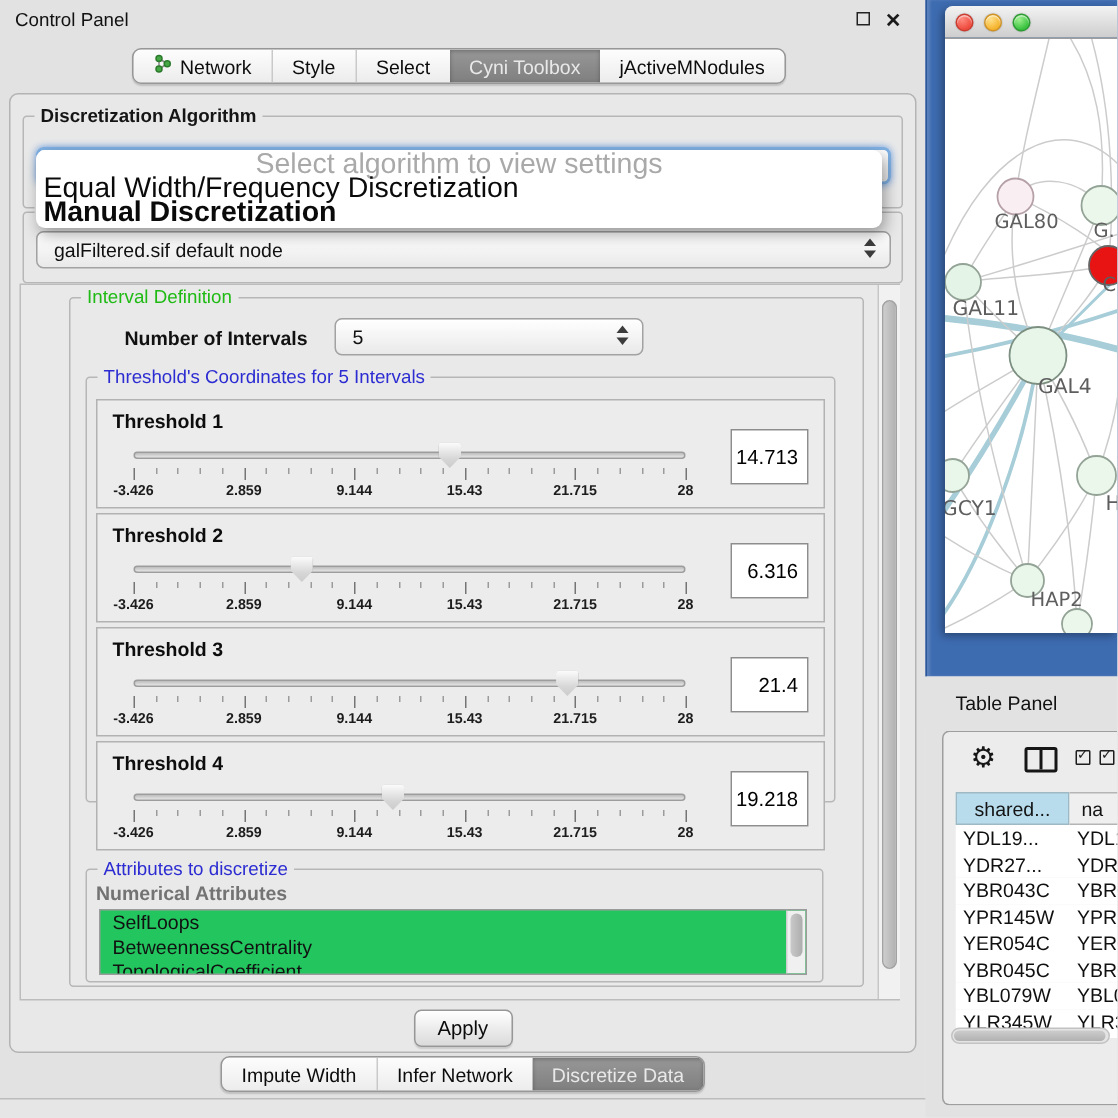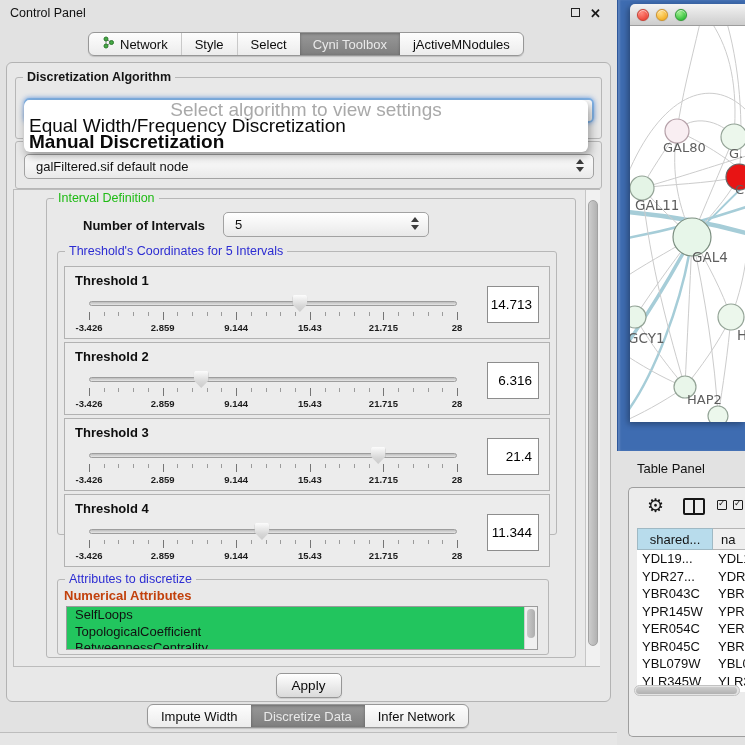--- a/index.html
+++ b/index.html
@@ -97,21 +97,21 @@
   .thr-ticks .tick { position:absolute; top:0; width:1px; height:4px; background:#9b9b9b; }
   .thr-ticks .tick.major { height:8px; background:#757575; }
   .thr-ticklabels { position:absolute; left:0; right:0; top:25px; height:11px; }
   .thr-ticklabels span { position:absolute; transform:translateX(-50%); font-size:9.5px;
     font-weight:700; color:#1c1c1c; white-space:nowrap; }
   .thr-value { position:absolute; right:10px; top:19px; width:52px; height:37px;
     background:#fff; border:1px solid #8d8d8d; font-size:13.5px; color:#000;
     display:flex; align-items:center; justify-content:flex-end; padding-right:6px; }
 
   .attr-group { left:10px; top:380px; width:492px; height:76px; }
-  .attr-label { position:absolute; left:6px; top:8px; font-size:13px; font-weight:700; color:#c2410c; }
+  .attr-label { position:absolute; left:6px; top:8px; font-size:13px; font-weight:700; color:#737373; }
   .attr-list { position:absolute; left:8px; top:26px; width:472px; height:44px;
     background:#22c55e; border:1px solid #9b9b9b; overflow:hidden; }
   .attr-list .item { font-size:13px; color:#111; line-height:16.5px; padding-left:8px; white-space:nowrap; }
   .attr-scroll { position:absolute; right:0; top:0; width:13px; height:100%;
     background:#f0f0f0; border-left:1px solid #cfcfcf; }
   .attr-scroll .thumbbar { position:absolute; left:2px; right:2px; top:2px; height:70%;
     border-radius:5px; background:linear-gradient(90deg,#c9c9c9,#adadad); }
 
   .apply-btn { position:absolute; left:50%; top:610px; transform:translateX(-50%);
     width:66px; height:25px; border:1px solid #979797; border-radius:5px;
@@ -409,58 +409,58 @@
                   <div class="thr-ticklabels">
                     <span style="left: 0%;">-3.426</span>
                     <span style="left: 20%;">2.859</span>
                     <span style="left: 40%;">9.144</span>
                     <span style="left: 60%;">15.43</span>
                     <span style="left: 80%;">21.715</span>
                     <span style="left: 100%;">28</span>
                   </div>
                   <div class="thr-thumb" style="left: 47%;"></div>
                 </div>
-                <div class="thr-value">11.344</div>
+                <div class="thr-value">19.218</div>
               </div>
             </div>
         </div>
 
         <div class="tgroup attr-group">
           <span class="gtitle blue">Attributes to discretize</span>
           <span class="attr-label">Numerical Attributes</span>
           <div class="attr-list">
             <div>
                 <div class="item">SelfLoops</div>
+                <div class="item">BetweennessCentrality</div>
                 <div class="item">TopologicalCoefficient</div>
-                <div class="item">BetweennessCentrality</div>
               </div>
             <div class="attr-scroll">
                 <div class="thumbbar"></div>
               </div>
           </div>
         </div>
       </div>
 
       <div class="vscroll">
         <div class="thumbbar"></div>
       </div>
     </div>
 
     <div class="apply-btn">Apply</div>
   </div>
 
   <div class="seg-bar bottom-tabs">
       <div class="tab">
         <span>Impute Width</span>
       </div>
+      <div class="tab">
+        <span>Infer Network</span>
+      </div>
       <div class="tab selected">
         <span>Discretize Data</span>
-      </div>
-      <div class="tab">
-        <span>Infer Network</span>
       </div>
     </div>
 </div>
 
 <div class="right-region">
   <div class="desktop-blue"></div>
 
   <div class="net-window">
     <div class="net-titlebar">
       <span class="tl red"></span>

